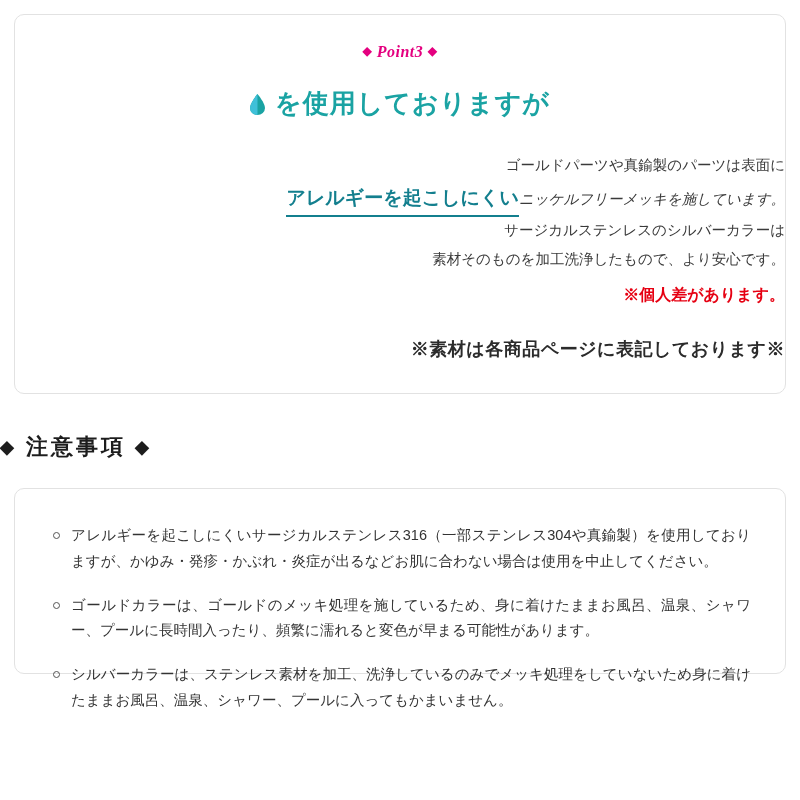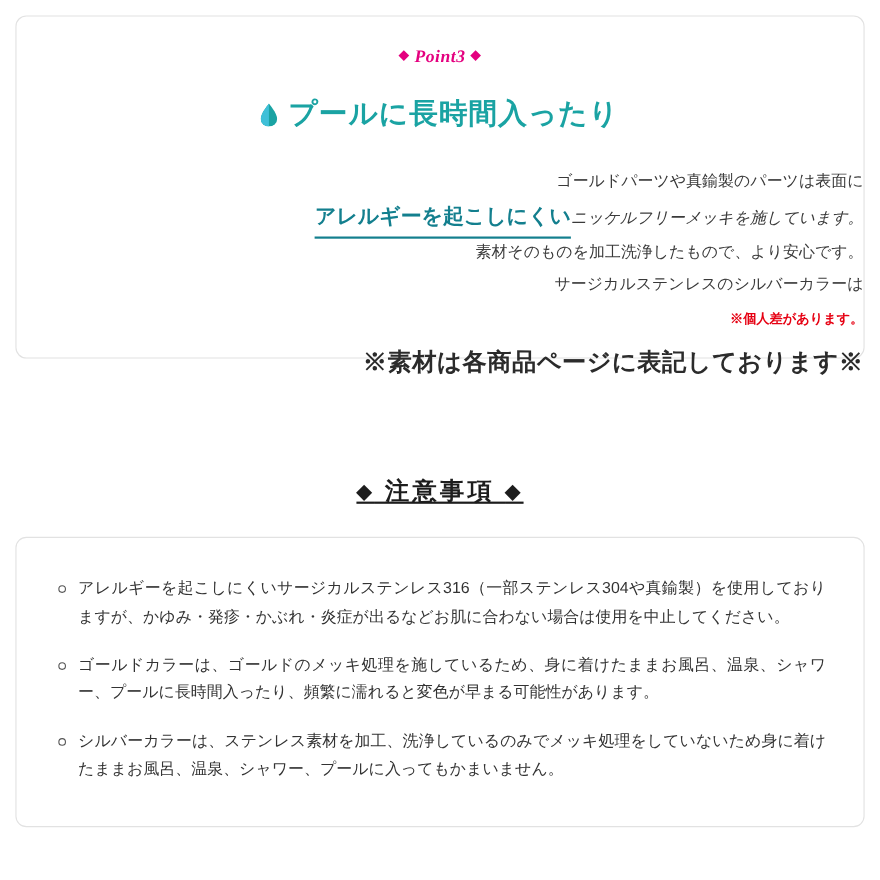--- a/index.html
+++ b/index.html
@@ -20,21 +20,21 @@
     height: 800px;
     box-sizing: border-box;
   }
 
   
   .point-card {
     position: absolute;
     left: 14px;
     top: 14px;
     width: 772px;
-    height: 312px;
+    height: 380px;
     box-sizing: border-box;
     border: 1px solid #e2e2e2;
     border-radius: 10px;
     background: #ffffff;
   }
   .point-label {
     text-align: center;
     margin-top: 28px;
     color: #e4007f;
     font-size: 16px;
@@ -81,58 +81,56 @@
     border-bottom: 2px solid #137f8e;
     padding-bottom: 7px;
   }
   .tail-text {
     font-size: 14.5px;
     color: #3a3a3a;
     font-style: italic;
   }
   .note-red {
     color: #e60012;
-    font-size: 12px;
+    font-size: 16px;
     font-weight: bold;
     display: block;
     margin-top: 6px;
   }
   .note-bold {
     display: block;
-    margin-top: 6px;
-    font-size: 22px;
+    margin-top: 22px;
+    font-size: 18px;
     font-weight: bold;
     color: #2b2b2b;
     letter-spacing: 0.5px;
   }
 
   
   .caution-title {
     position: absolute;
     left: 0;
     top: 432px;
     width: 800px;
-    text-align: center;
     font-size: 22px;
     font-weight: bold;
     color: #1d1d1d;
     letter-spacing: 3px;
-    text-decoration: underline;
   }
   .caution-title .dia {
     font-size: 18px;
     vertical-align: 1px;
   }
 
   .caution-card {
     position: absolute;
     left: 14px;
     top: 488px;
     width: 772px;
-    height: 264px;
+    height: 186px;
     box-sizing: border-box;
     border: 1px solid #e2e2e2;
     border-radius: 10px;
     background: #ffffff;
     padding: 34px 34px 0 34px;
   }
   .caution-list {
     list-style: none;
     margin: 0;
     padding: 0;
@@ -171,30 +169,30 @@
       <span>Point3</span>
       <span class="dia">◆</span>
     </div>
 
     <div class="point-heading">
       <span class="drop-icon">
         <svg width="15" height="21" viewBox="0 0 15 21">
           <path d="M7.5 0 C7.5 0 0 9 0 14 a7.5 7 0 0 0 15 0 C15 9 7.5 0 7.5 0 Z" fill="#1aa3a3"></path>
           <path d="M7.5 0 C7.5 0 0 9 0 14 a7.5 7 0 0 0 7.5 7 Z" fill="#3fc0d8"></path>
         </svg>
-      </span><span>プールに長時間入ったり</span>
+      </span><span>を使用しておりますが</span>
     </div>
 
     <div class="point-body">
       <span class="line">ゴールドパーツや真鍮製のパーツは表面に</span>
       <span class="line">
         <span class="underline-strong">アレルギーを起こしにくい</span><span class="tail-text">ニッケルフリーメッキを施しています。</span>
       </span>
+      <span class="line">サージカルステンレスのシルバーカラーは</span>
       <span class="line">素材そのものを加工洗浄したもので、より安心です。</span>
-      <span class="line">サージカルステンレスのシルバーカラーは</span>
       <span class="note-red">※個人差があります。</span>
       <span class="note-bold">※素材は各商品ページに表記しております※</span>
     </div>
   </div>
 
   <div class="caution-title">
     <span class="dia">◆</span>
     <span>注意事項</span>
     <span class="dia">◆</span>
   </div>

